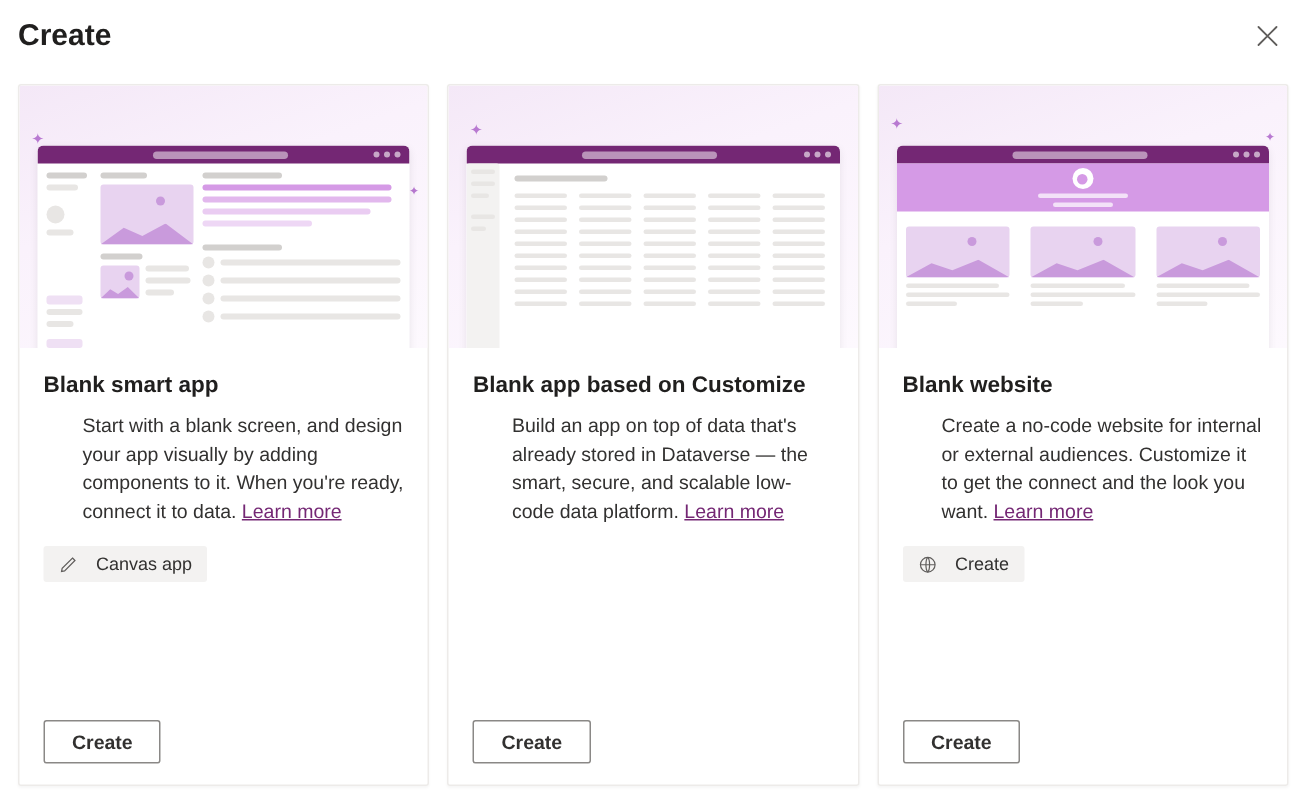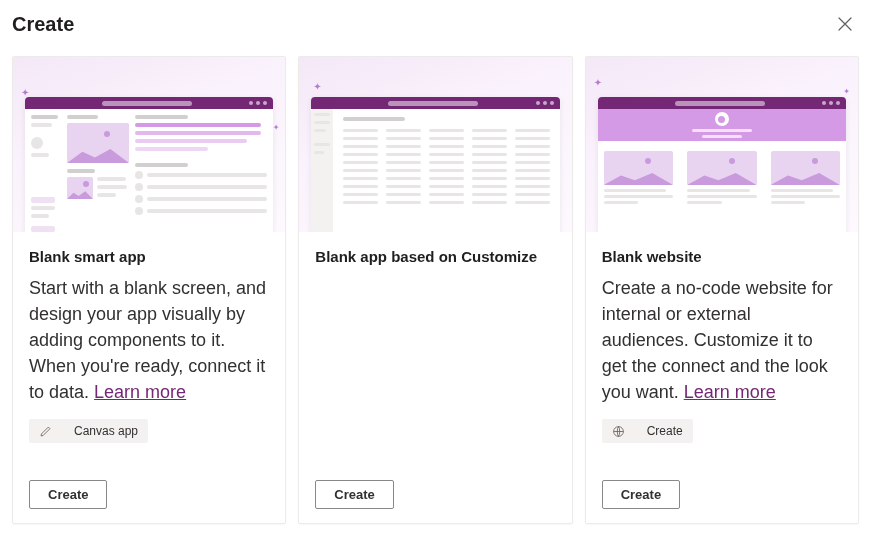--- a/index.html
+++ b/index.html
@@ -116,34 +116,35 @@
     display: flex;
     flex-direction: column;
   }
   .card-title {
     font-size: 15px;
     font-weight: 600;
     margin-bottom: 10px;
     color: #201f1e;
   }
   .card-desc {
-    font-size: 18px;
+    font-size: 13px;
     line-height: 1.45;
     color: #323130;
     margin-bottom: 14px;
+    margin-left: 26px;
   }
   .learn-link {
     color: #742774;
     text-decoration: underline;
     cursor: pointer;
   }
   .badge {
     display: inline-flex;
     align-items: center;
-    gap: 22px;
+    gap: 12px;
     background: #f3f2f1;
     padding: 5px 10px;
     font-size: 12px;
     color: #323130;
     border-radius: 2px;
     align-self: flex-start;
   }
   .badge svg { width: 13px; height: 13px; }
   .spacer { flex: 1; }
   .create-btn {
@@ -349,20 +350,21 @@
                 <div class="mock-line"></div>
                 <div class="mock-line"></div>
                 <div class="mock-line"></div>
               </div>
           </div>
         </div>
       </div>
     </div>
     <div class="card-body">
       <div class="card-title">Blank app based on Customize</div>
+      <div class="card-desc"><span>Build an app on top of data that's already stored in Dataverse — the smart, secure, and scalable low-code data platform. </span><a class="learn-link">Learn more</a></div>
       <div class="spacer"></div>
       <button class="create-btn">Create</button>
     </div>
   </div>
 
   <div class="card">
     <div class="thumb">
       <span class="sparkle" style="top:20px;left:8px">✦</span>
       <span class="sparkle" style="top:30px;right:8px;font-size:8px">✦</span>
       <div class="mock-window">

